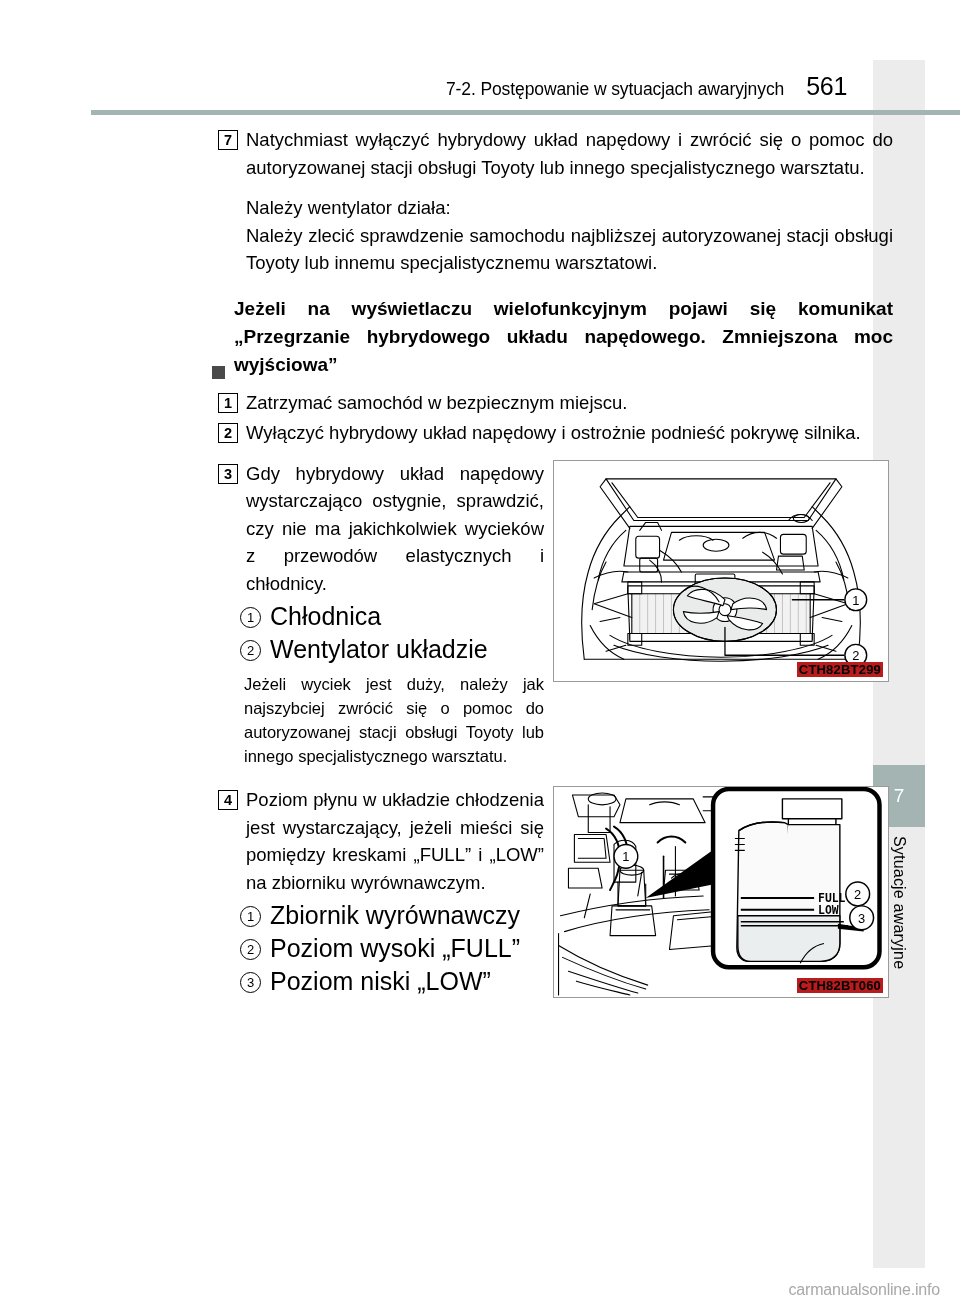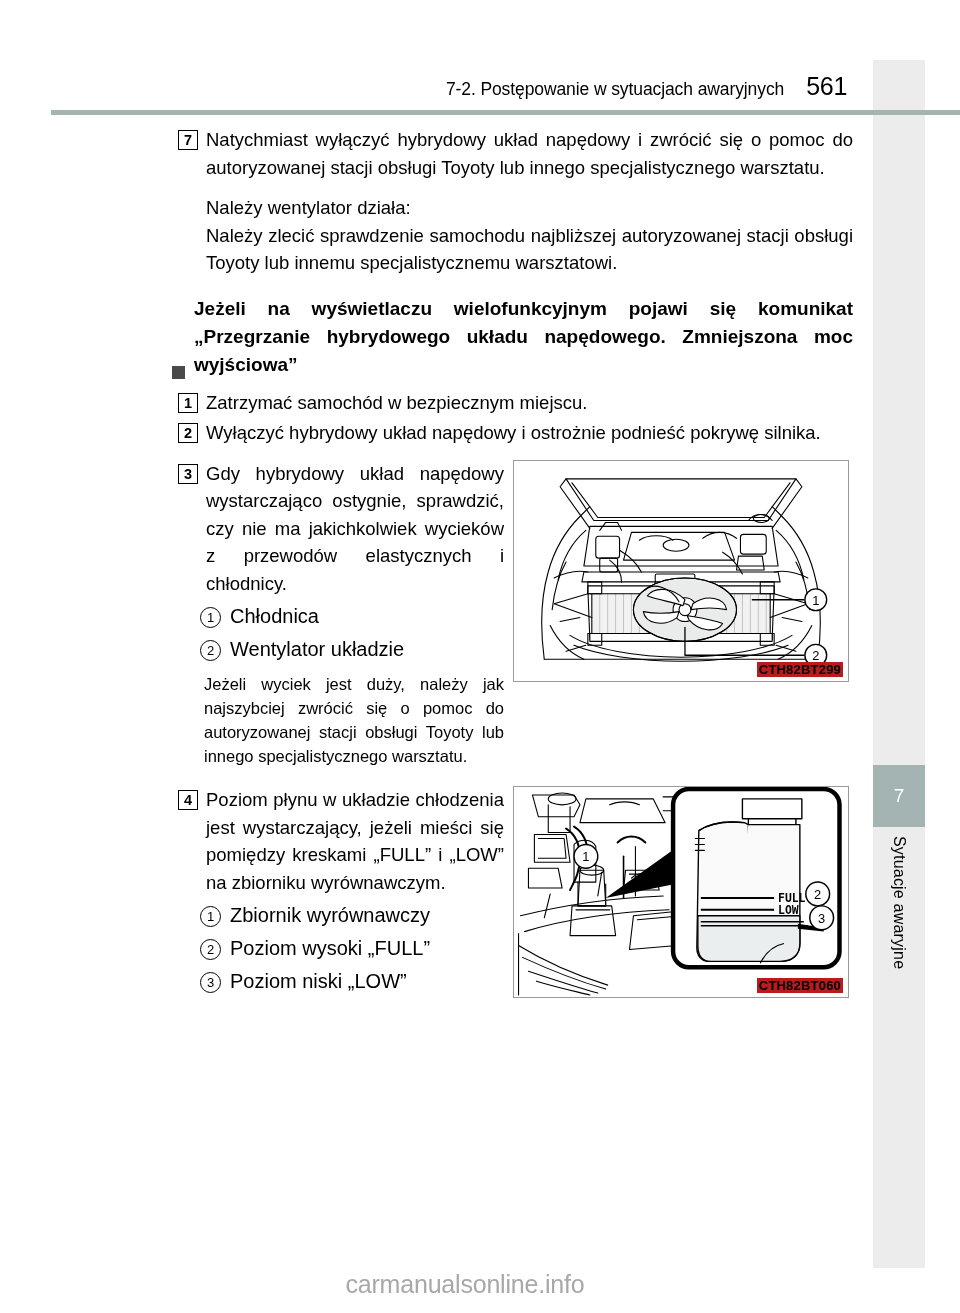--- a/index.html
+++ b/index.html
@@ -15,20 +15,21 @@
     font-family: "Liberation Sans", sans-serif;
     color: #000000;
     overflow: hidden;
   }
 
   
   .page {
     position: absolute;
     inset: 0;
     background: #ffffff;
+    margin-left: 40px;
   }
   .side-band {
     position: absolute;
     top: 60px;
     right: 35px;
     width: 52px;
     bottom: 45px;
     background: #ececec;
   }
   .header {
@@ -94,25 +95,25 @@
     letter-spacing: 0.2px;
     white-space: nowrap;
     color: #000;
   }
 
   .watermark {
     position: absolute;
     left: 0;
     right: 0;
     bottom: 14px;
-    text-align: center;
-    font-size: 25px;
+    text-align: right;
+    font-size: 16px;
     color: #a8a8a8;
     letter-spacing: -0.2px;
-    padding-right: 30px;
+    padding-right: 20px;
   }
 
   
   .content {
     position: absolute;
     left: 178px;
     top: 126px;
     width: 675px;
   }
 
@@ -197,21 +198,21 @@
     height: 19px;
     border: 1.5px solid #000;
     border-radius: 50%;
     font-size: 13px;
     line-height: 19px;
     text-align: center;
     margin-top: 4px;
     margin-right: 9px;
   }
   .circ-text {
-    font-size: 20px;
+    font-size: 25px;
     line-height: 27px;
     text-align: right;
   }
 
   .sub-para {
     margin-left: 26px;
     margin-top: 9px;
     font-size: 16.5px;
     line-height: 24px;
     text-align: justify;

